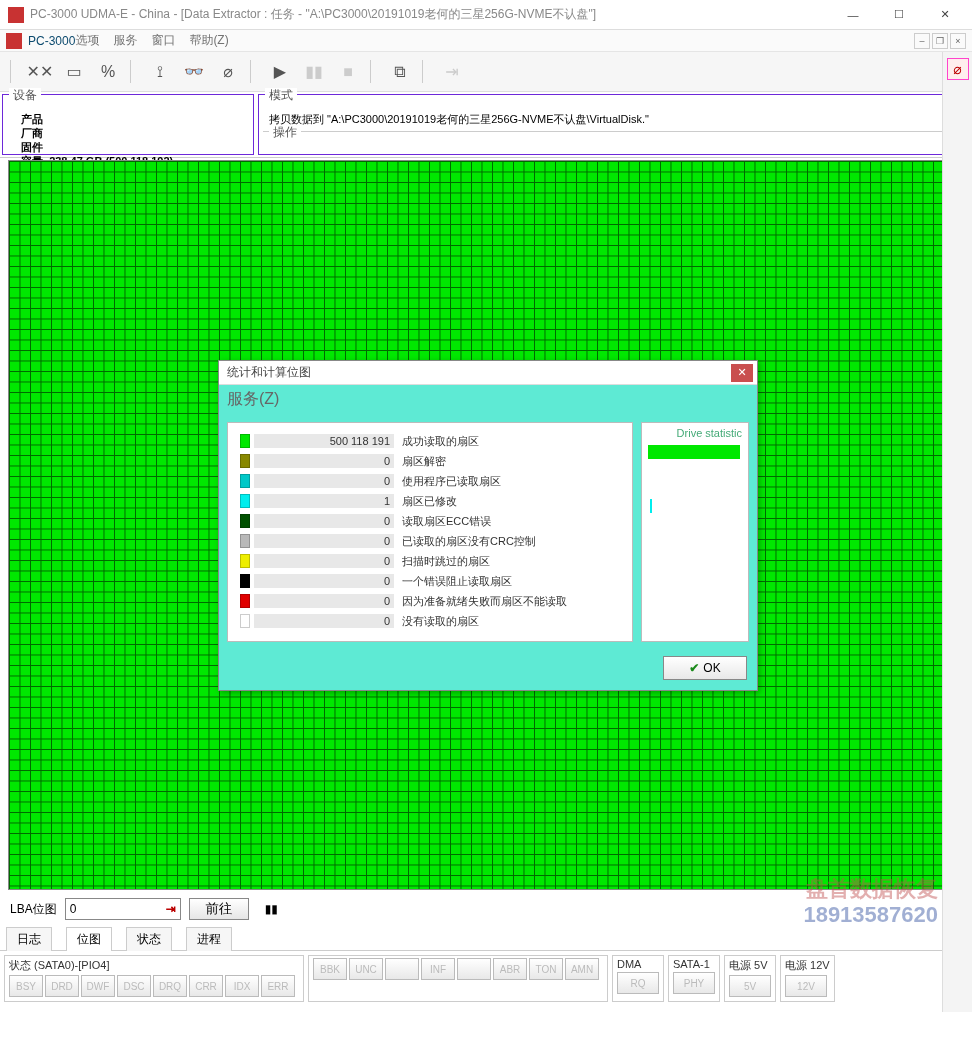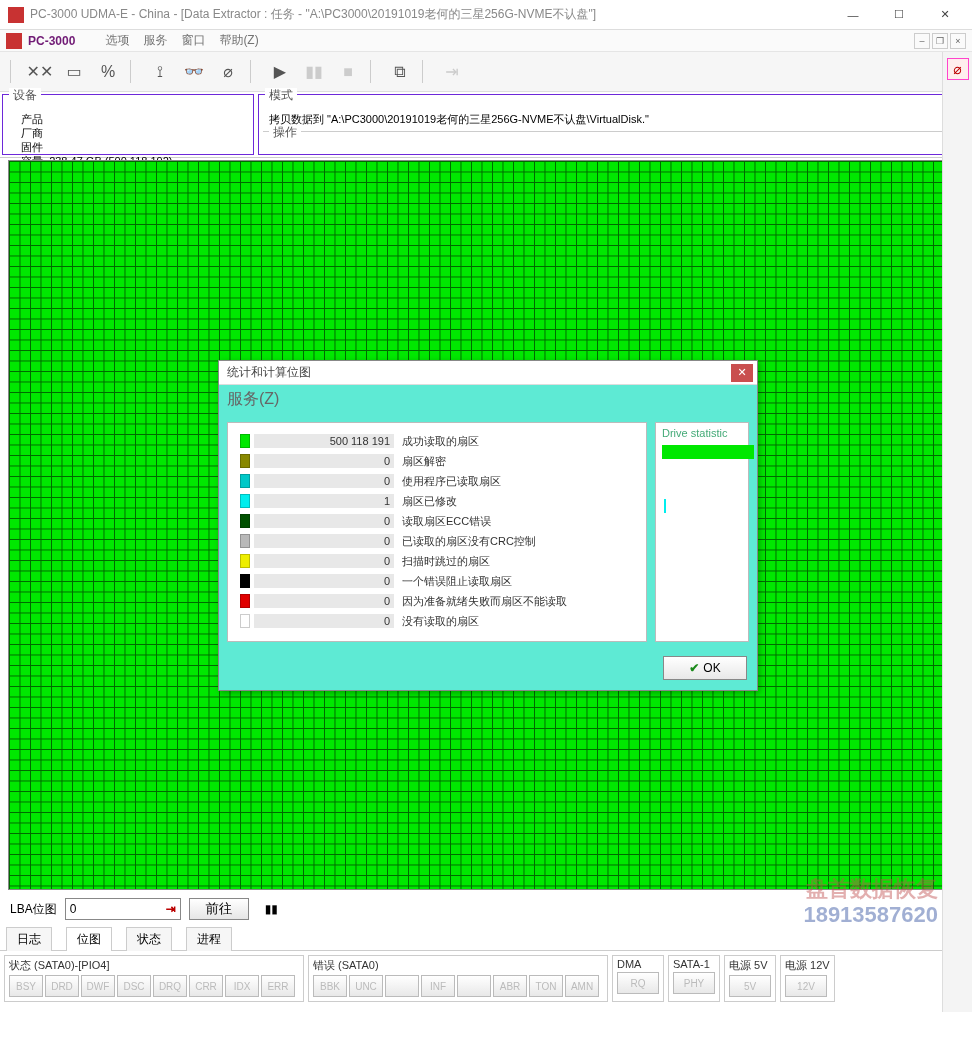--- a/index.html
+++ b/index.html
@@ -8,37 +8,37 @@
 
 .titlebar { height: 30px; background: #fff; display: flex; align-items: center; padding: 0 4px 0 8px; border-bottom: 1px solid #ddd; }
 .titlebar .icon-box { width: 16px; height: 16px; margin-right: 6px; background:#c83232; display:inline-block;}
 .titlebar .title-text { color: #888; flex: 1; font-size: 12px; }
 .titlebar .win-btns { display: flex; }
 .titlebar .win-btn { width: 46px; height: 30px; display: flex; align-items: center; justify-content: center; color: #444; font-size: 11px; }
 
 
 .menubar { height: 22px; background:#fafafa; display:flex; align-items:center; padding:0 6px; border-bottom:1px solid #e5e5e5; }
 .menubar .app-icon { width:16px; height:16px; background:#c83232; margin-right:6px;}
-.menubar .app-name { color:#701a75; font-weight:bold; margin-right:30px;}
+.menubar .app-name { color:#0c4a6e; font-weight:normal; margin-right:0;}
 .menubar .menu-item { margin-right:14px; color:#737373;}
 .menubar .mdi-btns { margin-left:auto; display:flex; gap:2px;}
 .menubar .mdi-btn { width:16px;height:16px; border:1px solid #ccc; font-size:9px; display:flex;align-items:center;justify-content:center; color:#666;}
 
 
 .toolbar { height: 40px; background:#f6f6f6; border-bottom:1px solid #ddd; display:flex; align-items:stretch; padding:4px 6px; gap:2px;}
 .toolbar .sep { width:8px; border-left:1px solid #ccc; margin:4px 4px;}
 .toolbar .tbtn { width:32px; display:flex; align-items:center; justify-content:center; font-size:16px; color:#555; border:1px solid transparent;}
 
 
 .info-row { display:flex; height:66px; border-bottom:1px solid #ccc; font-size:12px;}
 .info-box { border:1px solid #6d28d9; margin:2px; }
 .info-box.device { width:252px; padding:0;}
 .info-box.mode { flex:1;}
 .fieldset-label { position:relative; top:-8px; left:6px; background:#fff; padding:0 4px; color:#555;}
-.device-line { padding:0 18px; line-height:14px; font-size:11px;}
+.device-line { padding:0 18px; line-height:14px; font-size:11px;font-weight:bold;}
 .mode-content { padding:0 10px; font-size:11px;}
 .op-label { position:relative; top:2px; left:6px; background:#fff; padding:0 4px; color:#555;}
 
 
 .main-area { position:relative; background:#fff; padding:0; }
 .sector-map { margin:2px 8px; height:730px; background:#fff; border:1px solid #888; position:relative; overflow:hidden;}
 .sector-grid { width:100%; height:100%; background-color:#00e800;
   background-image: linear-gradient(to right, #006800 1px, transparent 1px),
                     linear-gradient(to bottom, #006800 1px, transparent 1px);
   background-size: 10.5px 10.5px;
@@ -50,21 +50,21 @@
 .right-strip { position:absolute; top:52px; right:0; width:30px; height:960px; background:#f4f4f4; border-left:1px solid #ddd; padding-top:6px; display:flex; flex-direction:column; align-items:center;}
 .right-strip .strip-icon { width:22px; height:22px; border:1px solid #f4c; background:#fee; margin-bottom:4px; font-size:14px; display:flex;align-items:center;justify-content:center; color:#b00;}
 
 
 .dialog { position:absolute; left:218px; top:360px; width:540px; background:#5eead4; border:1px solid #888; box-shadow:2px 2px 6px rgba(0,0,0,.3); z-index:100;}
 .dialog-title { background:#fff; height:24px; display:flex; align-items:center; padding:0 4px 0 8px; font-size:12px; color:#444; border-bottom:1px solid #ddd;}
 .dialog-close { margin-left:auto; width:22px; height:18px; background:#c94f4f; color:#fff; display:flex; align-items:center; justify-content:center; font-size:11px;}
 .dialog-menu { padding:4px 8px; color:#666; font-size:16px;}
 .dialog-body { display:flex; padding:8px; gap:8px;}
 .stats-panel { flex:1; border:1px solid #bbb; background:#fff; padding:8px 12px; min-height:220px;}
-.drive-panel { width:94px; border:1px solid #bbb; background:#fff; padding:4px 6px; min-height:220px;}
+.drive-panel { width:108px; border:1px solid #bbb; background:#fff; padding:4px 6px; min-height:220px;text-align:right;}
 .drive-panel .dp-title { color:#4a7; font-size:11px; margin-bottom:6px;}
 .drive-bar { width:92px; height:14px; background:#00e800; margin-bottom:40px;}
 .drive-tick { width:2px; height:14px; background:#0ee; margin-left:2px;}
 .stat-row { display:flex; align-items:center; height:20px; }
 .stat-color { width:10px; height:14px; margin-right:4px; border:1px solid rgba(0,0,0,.2);}
 .stat-bar { width:140px; height:14px; background:#e8e8e8; text-align:right; padding-right:4px; font-size:11px; line-height:14px; color:#333;}
 .stat-label { margin-left:8px; font-size:11px; color:#333;}
 .dialog-footer { display:flex; justify-content:flex-end; padding:6px 10px 10px;}
 .ok-btn { width:84px; height:24px; background:linear-gradient(#fff,#e8e8e8); border:1px solid #888; display:flex;align-items:center;justify-content:center; gap:4px; font-size:12px;}
 .ok-btn .check { color:#1a8a1a; font-weight:bold;}
@@ -189,21 +189,20 @@
           <div class="sg-btn">DRD</div>
           <div class="sg-btn">DWF</div>
           <div class="sg-btn">DSC</div>
           <div class="sg-btn">DRQ</div>
           <div class="sg-btn">CRR</div>
           <div class="sg-btn">IDX</div>
           <div class="sg-btn">ERR</div>
         </div>
     </div>
     <div class="status-group" style="flex:0 0 300px;">
-      <div class="sg-title">错误 (SATA0)</div>
       <div class="sg-buttons" id="sg-errors">
           <div class="sg-btn">BBK</div>
           <div class="sg-btn">UNC</div>
           <div class="sg-btn"></div>
           <div class="sg-btn">INF</div>
           <div class="sg-btn"></div>
           <div class="sg-btn">ABR</div>
           <div class="sg-btn">TON</div>
           <div class="sg-btn">AMN</div>
         </div>

